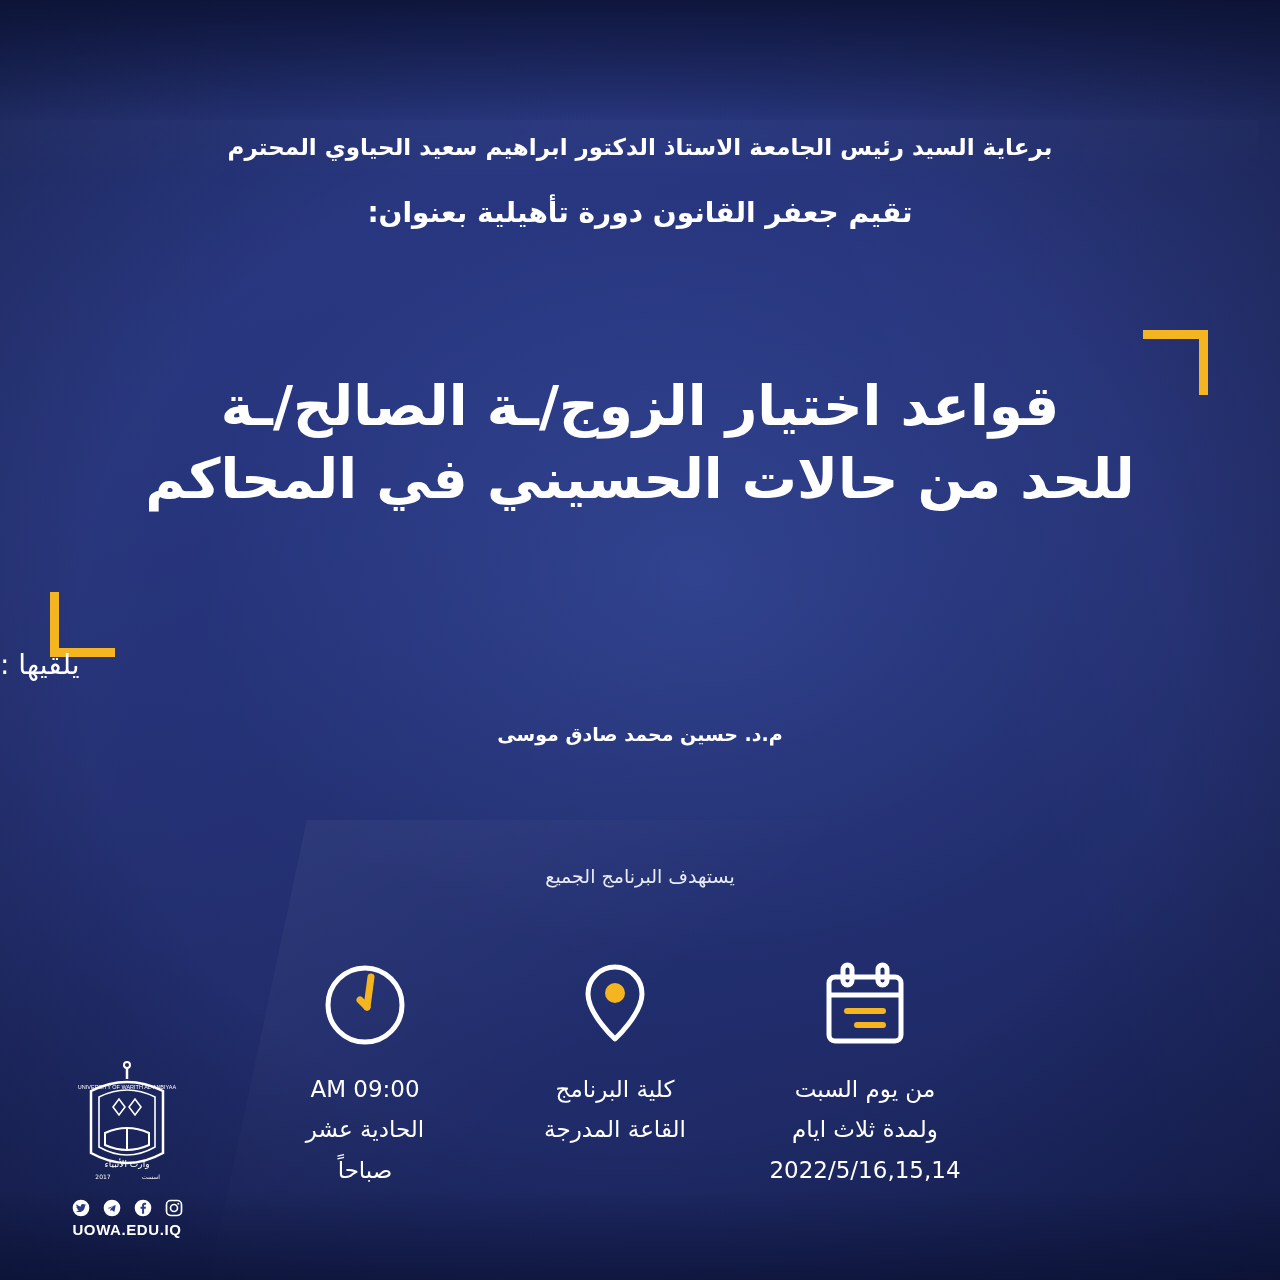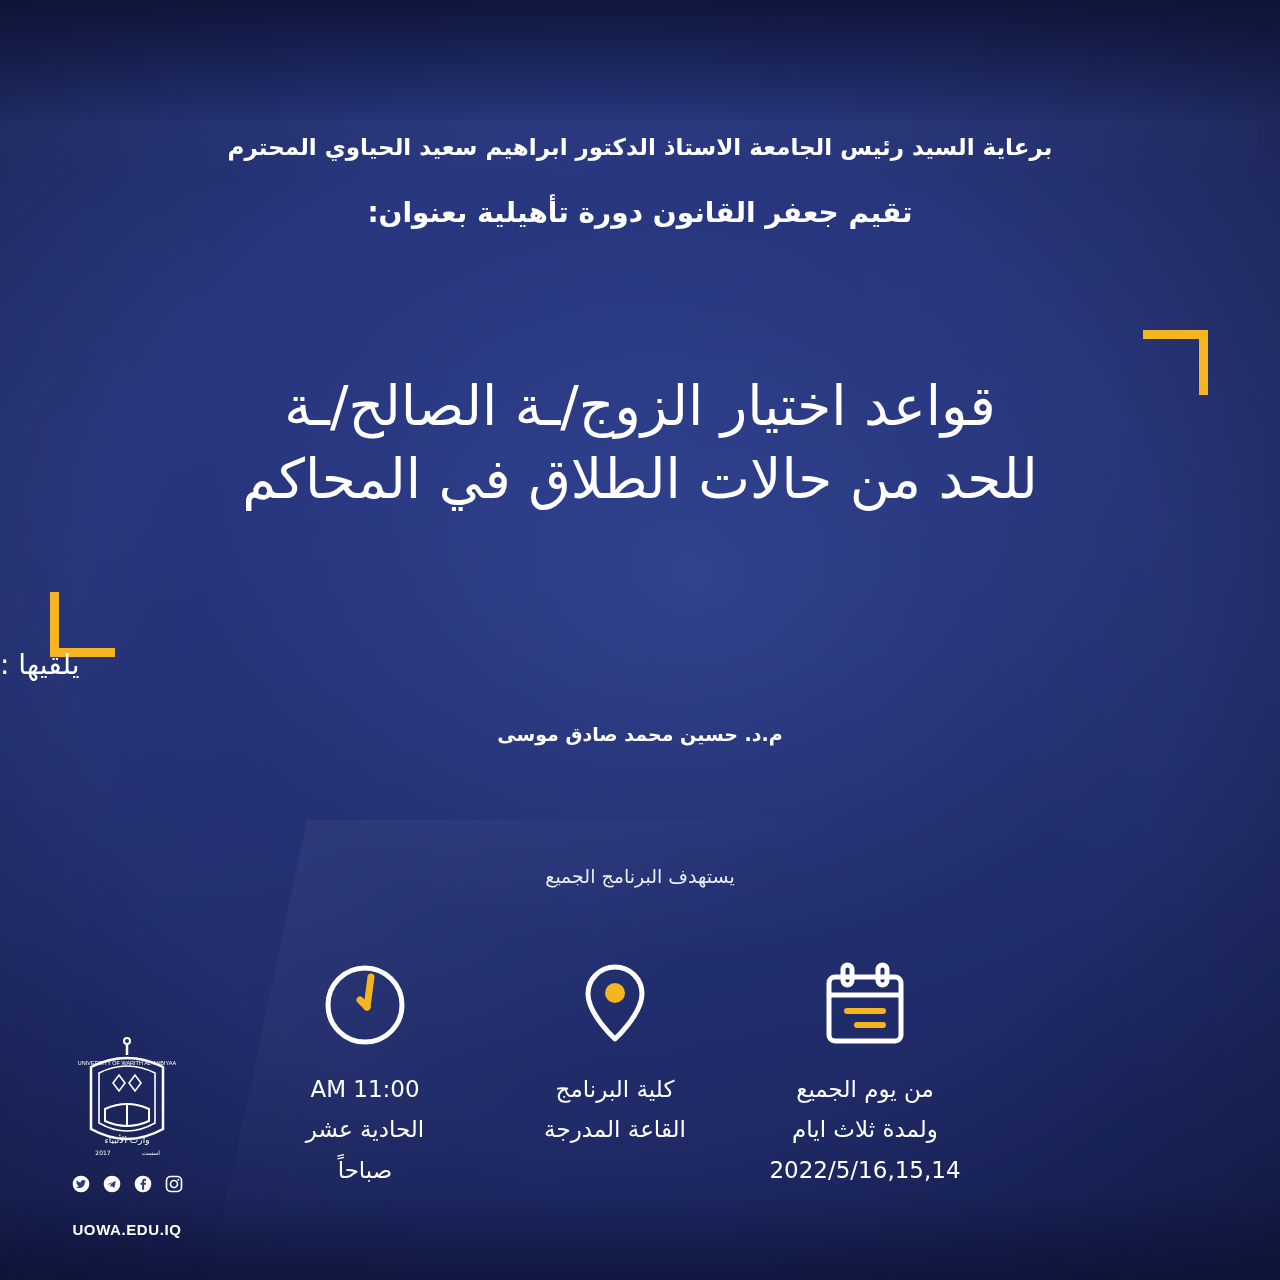--- a/index.html
+++ b/index.html
@@ -117,21 +117,21 @@
   .title-wrap {
     position: absolute;
     top: 370px;
     left: 60px;
     right: 60px;
     text-align: center;
   }
   .title-line {
     color: #ffffff;
     font-size: 55px;
-    font-weight: 400;
+    font-weight: 700;
     line-height: 1.33;
     white-space: nowrap;
   }
 
   .by-label {
     position: absolute;
     top: 648px;
     left: 0; right: 13px;
     text-align: left;
     color: #ffffff;
@@ -211,21 +211,21 @@
     margin-top: 6px;
     display: flex;
     justify-content: center;
     gap: 9px;
   }
   .soc {
     width: 22px; height: 22px;
     display: flex; align-items: center; justify-content: center;
   }
   .brand-url {
-    margin-top: 26px;
+    margin-top: 2px;
     color: #ffffff;
     font-size: 15px;
     font-weight: 700;
     letter-spacing: 0.6px;
     font-family: "Liberation Sans", sans-serif;
     direction: ltr;
   }
 </style>
 </head>
 <body>
@@ -244,21 +244,21 @@
   <div class="bracket bracket-bl"></div>
 
   <div class="content">
 
     <div class="patron">برعاية السيد رئيس الجامعة الاستاذ الدكتور ابراهيم سعيد الحياوي المحترم</div>
 
     <div class="organizer">تقيم جعفر القانون دورة تأهيلية بعنوان:</div>
 
     <div class="title-wrap">
       <div class="title-line">قواعد اختيار الزوج/ـة الصالح/ـة</div>
-      <div class="title-line">للحد من حالات الطلاق في المحاكم</div>
+      <div class="title-line">للحد من حالات الحسيني في المحاكم</div>
     </div>
 
     <div class="by-label">يلقيها :</div>
 
     <div class="speakers">
       <div class="speaker">م.د. حسين محمد صادق موسى</div>
     </div>
 
     <div class="audience">يستهدف البرنامج الجميع</div>
 
@@ -269,21 +269,21 @@
           <svg width="96" height="96" viewBox="0 0 96 96" fill="none">
             <rect x="12" y="20" width="72" height="64" rx="6" stroke="#ffffff" stroke-width="5"></rect>
             <line x1="12" y1="38" x2="84" y2="38" stroke="#ffffff" stroke-width="5"></line>
             <rect x="26" y="8" width="9" height="20" rx="4.5" stroke="#ffffff" stroke-width="5"></rect>
             <rect x="61" y="8" width="9" height="20" rx="4.5" stroke="#ffffff" stroke-width="5"></rect>
             <line x1="30" y1="54" x2="66" y2="54" stroke="#f5b520" stroke-width="6" stroke-linecap="round"></line>
             <line x1="40" y1="68" x2="66" y2="68" stroke="#f5b520" stroke-width="6" stroke-linecap="round"></line>
           </svg>
         </div>
         <div class="info-text">
-          <div>من يوم الجميع</div>
+          <div>من يوم السبت</div>
           <div>ولمدة ثلاث ايام</div>
           <div>2022/5/16,15,14</div>
         </div>
       </div>
 
       <div class="info-col">
         <div class="info-icon">
           <svg width="96" height="96" viewBox="0 0 96 96" fill="none">
             <path d="M48 10c-15 0-27 12-27 27 0 20 27 45 27 45s27-25 27-45c0-15-12-27-27-27z" stroke="#ffffff" stroke-width="5" stroke-linejoin="round"></path>
             <circle cx="48" cy="36" r="10" fill="#f5b520"></circle>
@@ -297,21 +297,21 @@
 
       <div class="info-col">
         <div class="info-icon">
           <svg width="96" height="96" viewBox="0 0 96 96" fill="none">
             <circle cx="48" cy="48" r="37" stroke="#ffffff" stroke-width="5"></circle>
             <path d="M54 20 L50 50" stroke="#f5b520" stroke-width="7" stroke-linecap="round"></path>
             <path d="M50 50 L43 43" stroke="#f5b520" stroke-width="7" stroke-linecap="round"></path>
           </svg>
         </div>
         <div class="info-text">
-          <div>11:00 AM</div>
+          <div>09:00 AM</div>
           <div>الحادية عشر</div>
           <div>صباحاً</div>
         </div>
       </div>
 
     </div>
 
     <div class="brand">
       <div class="brand-logo">
         <svg width="120" height="130" viewBox="0 0 120 130" fill="none">

